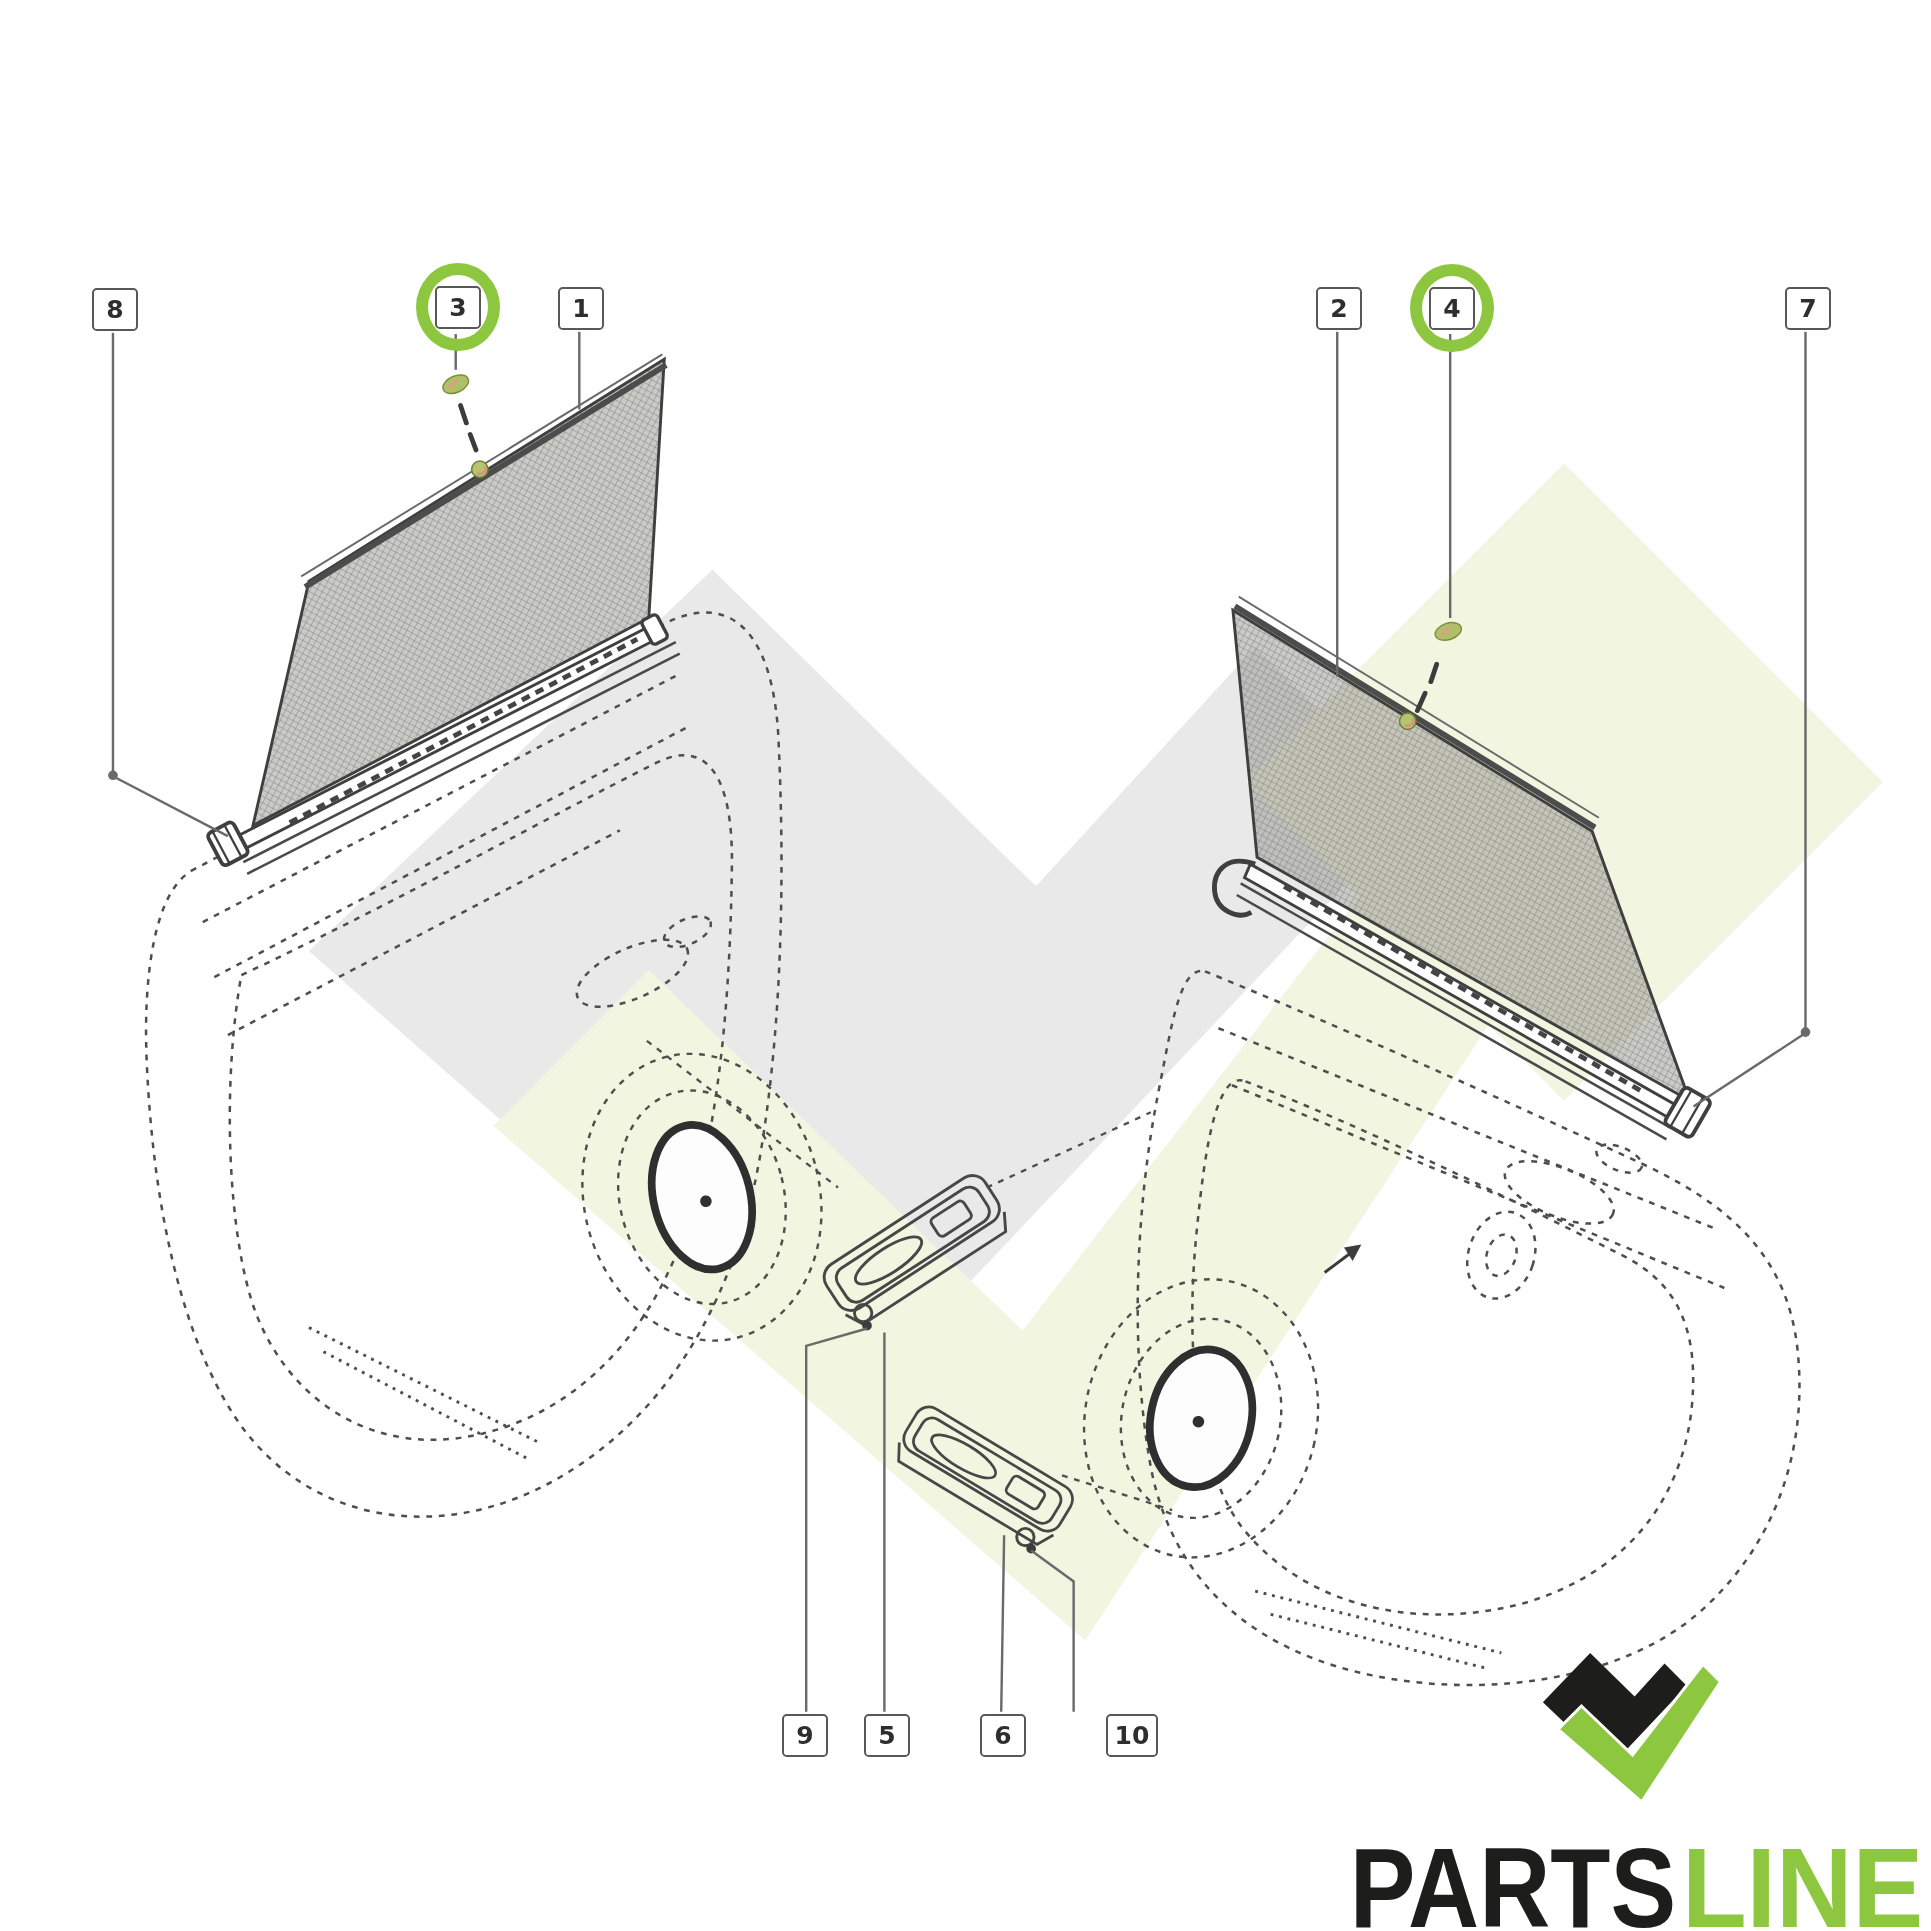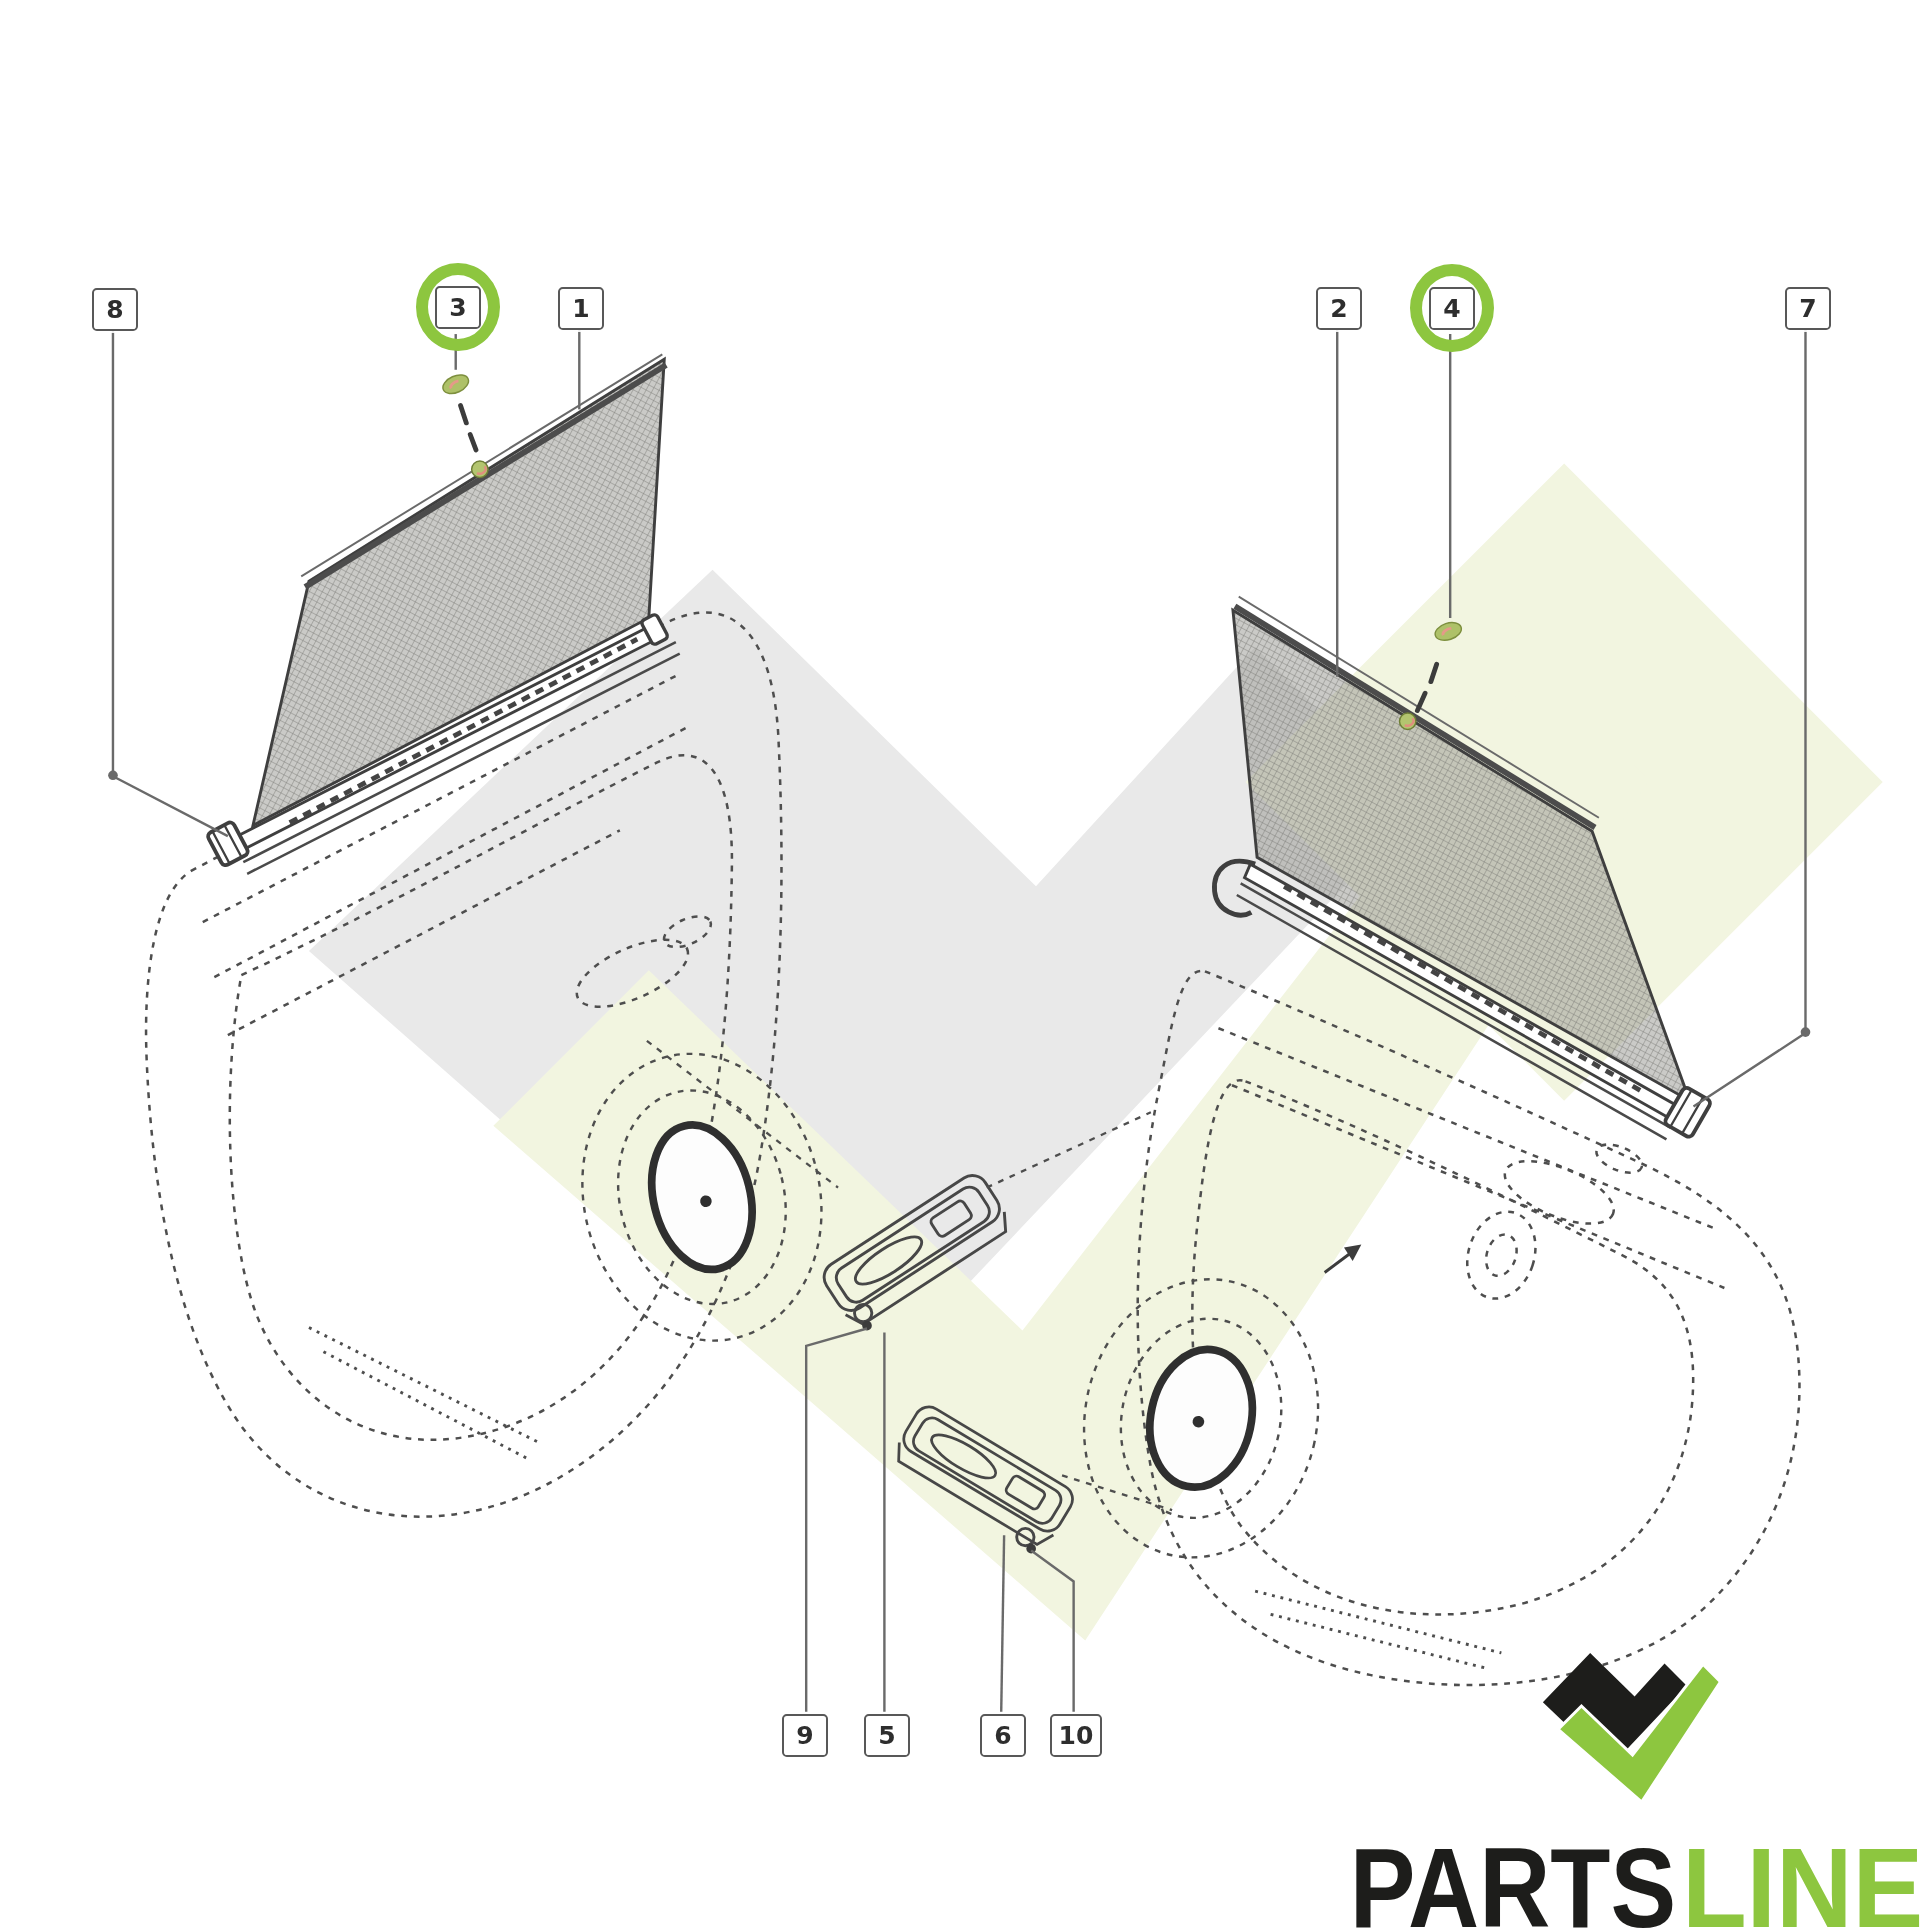--- a/index.html
+++ b/index.html
@@ -25,21 +25,21 @@
   }
   .co-8 {left:113px; top:307px;}
   .co-3 {left:456px; top:305px;}
   .co-1 {left:579px; top:306px;}
   .co-2 {left:1337px;top:306px;}
   .co-4 {left:1450px;top:306px;}
   .co-7 {left:1806px;top:306px;}
   .co-9 {left:803px; top:1733px;}
   .co-5 {left:885px; top:1733px;}
   .co-6 {left:1001px;top:1733px;}
-  .co-10{left:1074px;top:1733px;}
+  .co-10{left:1130px;top:1733px;}
 </style>
 </head>
 <body>
 
 <div id="stage">
 
   <svg id="artwork" viewBox="0 0 2000 2000" xmlns="http://www.w3.org/2000/svg">
 
     <defs>
       <pattern id="xhatch" width="6" height="6" patternUnits="userSpaceOnUse" patternTransform="rotate(28)">

